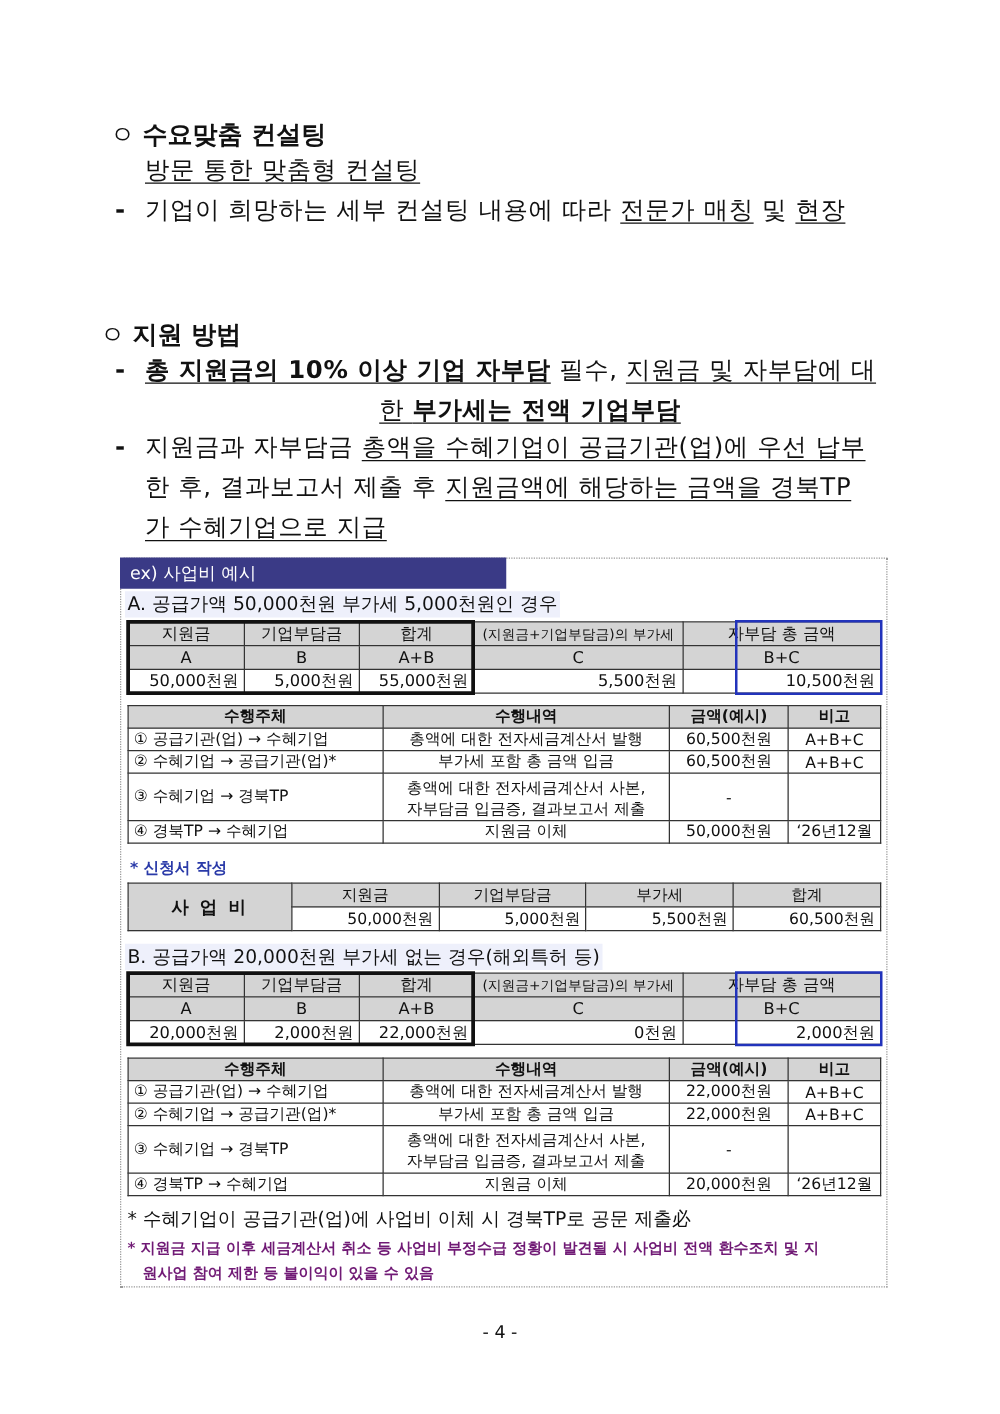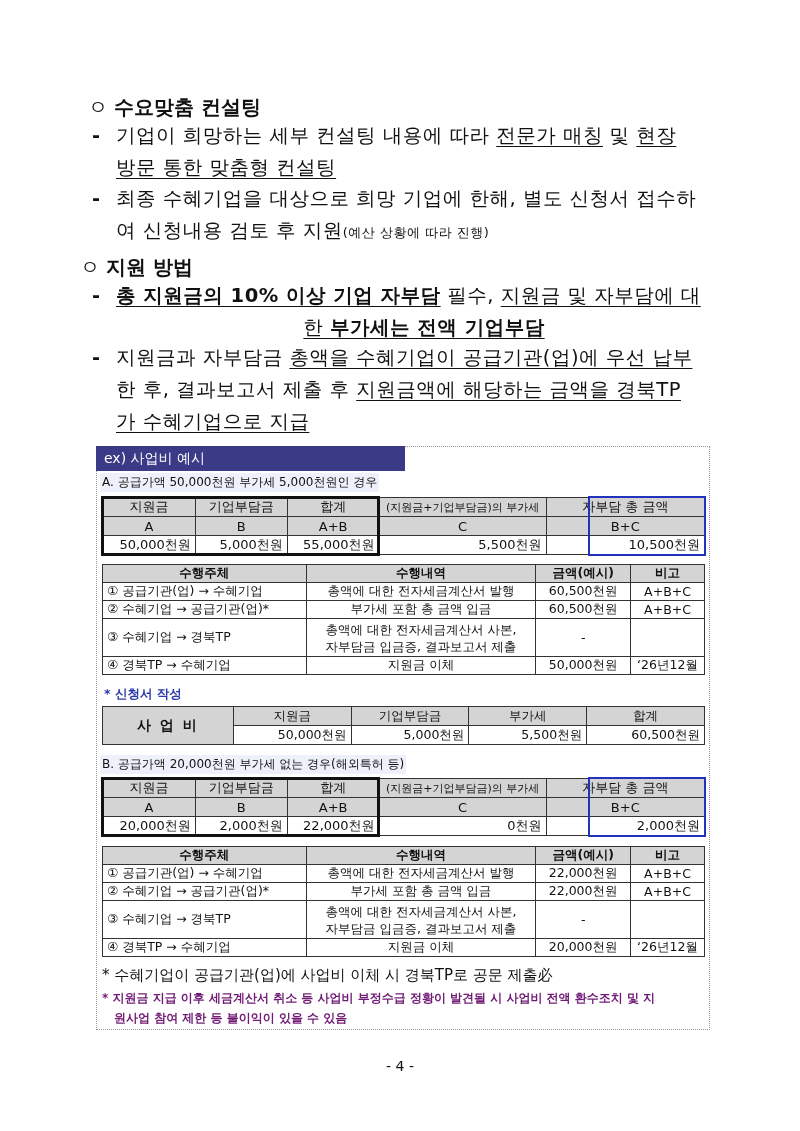--- a/index.html
+++ b/index.html
@@ -9,21 +9,21 @@
   .sec-title { position: absolute; font-weight: bold; font-size: 20px; }
   .sec-title .bullet { font-weight: normal; display: inline-block; width: 26px; }
   .para { position: absolute; font-size: 19.5px; line-height: 32px; letter-spacing: 0.5px; }
   .para .dash { display: inline-block; width: 24px; font-weight: bold; }
   .para .small { font-size: 13px; }
   .u { text-decoration: underline; text-underline-offset: 4px; }
   .b { font-weight: bold; }
 
   .example-box { position: absolute; left: 96px; top: 446px; width: 614px; height: 584px; border: 1px dotted #999; }
   .ex-header { position: absolute; left: 96px; top: 446px; width: 309px; height: 25px; background: #3a3a86; color: #fff; font-size: 14px; padding: 4px 8px; }
-  .case-title { position: absolute; font-size: 12px; background: #eef0fb; padding: 1px 2px; }
+  .case-title { position: absolute; font-size: 15px; background: #eef0fb; padding: 1px 2px; }
 
   table { border-collapse: collapse; position: absolute; font-size: 12.5px; }
   td { border: 1px solid #333; height: 19px; padding: 0 4px; white-space: nowrap; }
   .hdr td { background: #d4d4d4; text-align: center; }
   .c { text-align: center; }
   .r { text-align: right; }
 
   .sum-table td { font-size: 13px; }
   .thick-outer { position: absolute; border: 3px solid #111; pointer-events: none; }
   .blue-outer { position: absolute; border: 2.5px solid #2233bb; pointer-events: none; }
@@ -39,28 +39,24 @@
 </head>
 <body>
 
 <div class="page">
 
   <div class="sec-title" style="left:88px; top:94px;">
     <span class="bullet">ㅇ</span><span>수요맞춤 컨설팅</span>
   </div>
 
   <div class="para" style="left:92px; top:120px; width:640px;">
+    <div style="padding-left:24px;"><span class="u">방문 통한 맞춤형 컨설팅</span></div>
     <div><span class="dash">-</span><span>기업이 희망하는 세부 컨설팅 내용에 따라 </span><span class="u">전문가 매칭</span><span> 및 </span><span class="u">현장</span></div>
-    <div style="padding-left:24px;"><span class="u">방문 통한 맞춤형 컨설팅</span></div>
-  </div>
-
-  <div class="para" style="left:92px; top:183px; width:640px;">
-    <div><span class="dash">-</span><span>최종 수혜기업을 대상으로 희망 기업에 한해, 별도 신청서 접수하</span></div>
-    <div style="padding-left:24px;"><span>여 신청내용 검토 후 지원</span><span class="small">(예산 상황에 따라 진행)</span></div>
-  </div>
+  </div>
+
 
   <div class="sec-title" style="left:80px; top:254px;">
     <span class="bullet">ㅇ</span><span>지원 방법</span>
   </div>
 
   <div class="para" style="left:92px; top:280px; width:640px;">
     <div><span class="dash">-</span><span class="u b">총 지원금의 10% 이상 기업 자부담</span><span> 필수, </span><span class="u">지원금 및 자부담에 대</span></div>
     <div style="padding-left:24px;text-align:center;"><span class="u">한 </span><span class="u b">부가세는 전액 기업부담</span></div>
   </div>
 

